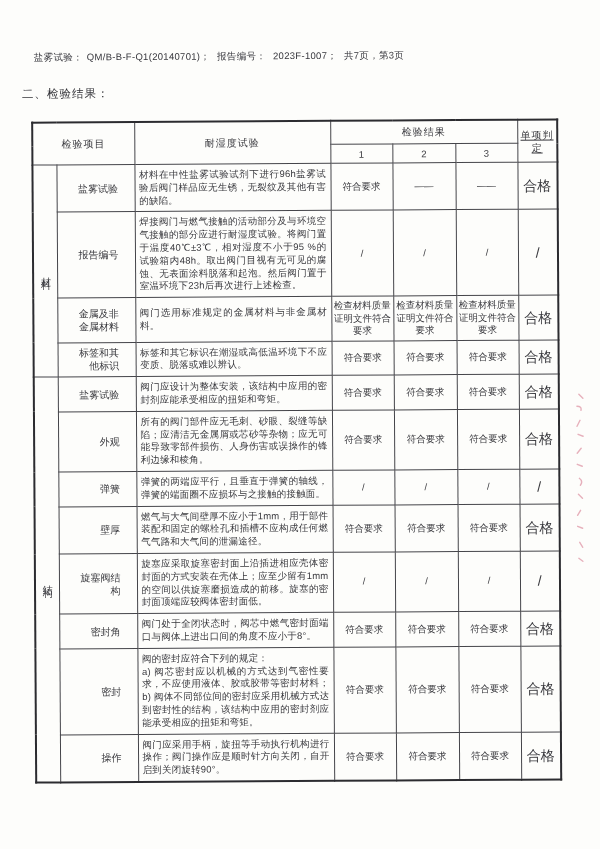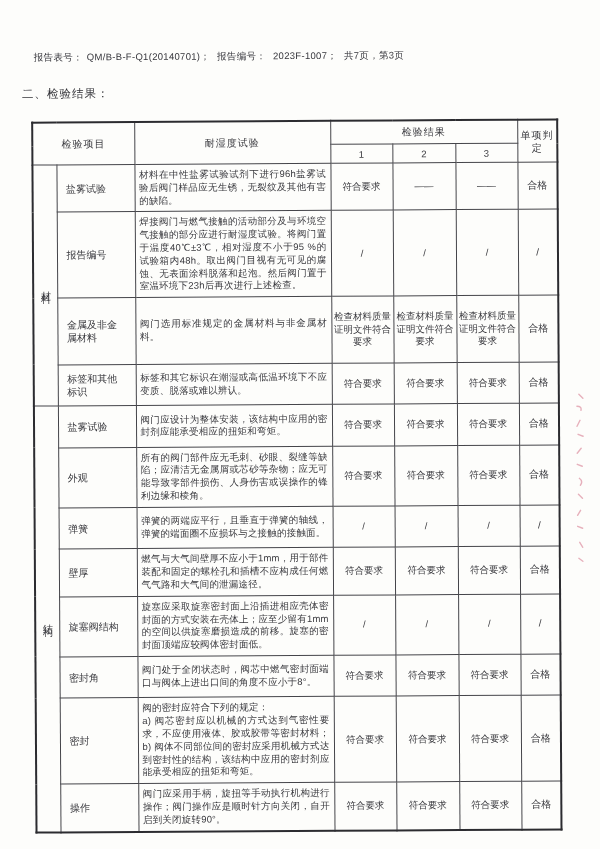--- a/index.html
+++ b/index.html
@@ -35,50 +35,50 @@
     font-weight:normal;
     vertical-align:middle;
     color:#38383d;
   }
   .report thead th{
     font-size:10px;padding:4px 2px;letter-spacing:1px;
   }
   .report thead tr.sub th{
     font-size:9.5px;padding:2px;height:14px;letter-spacing:0;
   }
-  th.verdict-h{padding:2px 7px;letter-spacing:0;line-height:13px;}
+  th.verdict-h{padding:2px 7px;letter-spacing:0;line-height:13px;text-decoration:underline;}
   td.group-cell{
     writing-mode:vertical-rl;text-orientation:upright;
     text-align:center;font-size:10px;letter-spacing:3px;
     padding:2px 0;color:#38383d;
   }
   td.item-cell{
-    font-size:10px;text-align:left;padding:3px 9px;line-height:13px;
+    font-size:10px;text-align:right;padding:3px 16px;line-height:13px;
   }
   td.standard-cell{
     font-size:9.5px;text-align:justify;padding:4px 4px;
     line-height:12.8px;white-space:pre-wrap;letter-spacing:.2px;
   }
   td.result-cell{
-    font-size:9.5px;text-align:center;padding:14px 2px;line-height:12.5px;
+    font-size:9.5px;text-align:center;padding:3px 2px;line-height:12.5px;
   }
   td.verdict-cell{
-    font-size:10px;text-align:center;padding:2px 1px;line-height:12.5px;
+    font-size:14px;text-align:center;padding:2px 1px;line-height:12.5px;
   }
   .red-marks{
     position:absolute;left:570px;top:392px;opacity:.45;
   }
 </style>
 </head>
 <body>
 
 <div class="scan">
 
   <div class="meta">
-    <span>报告表号：</span><span>QM/B-B-F-Q1(20140701)；</span>
+    <span>盐雾试验：</span><span>QM/B-B-F-Q1(20140701)；</span>
     <span>报告编号：</span>
     <span>2023F-1007；</span>
     <span>共7页，第3页</span>
   </div>
 
   <div class="section-title">二、检验结果：</div>
 
   <table class="report">
     <colgroup>
       <col style="width:24px">

